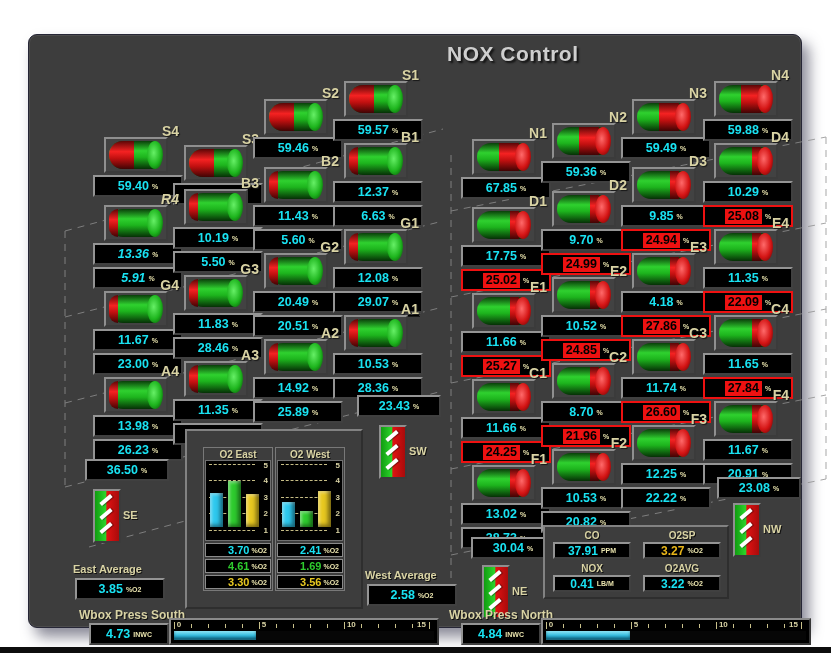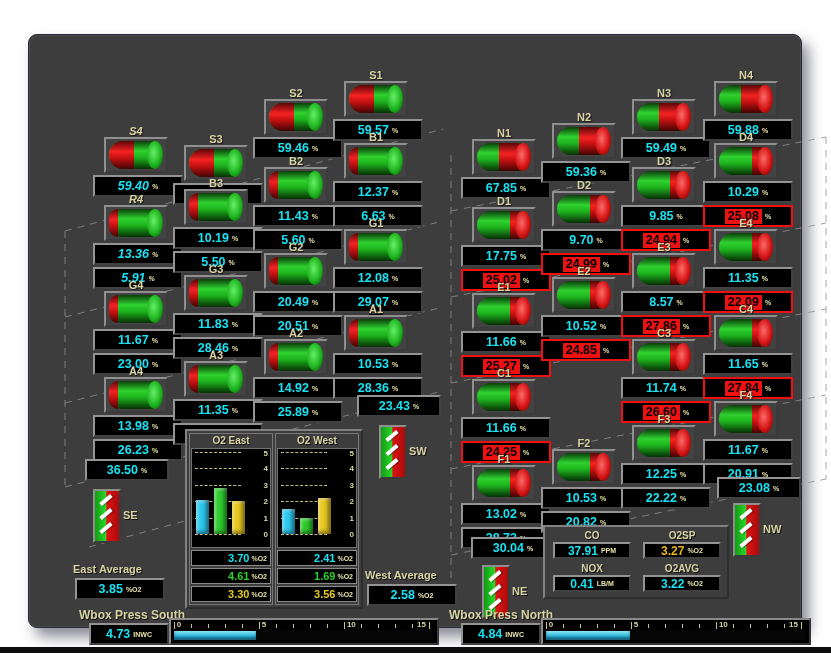--- a/index.html
+++ b/index.html
@@ -6,21 +6,21 @@
   #stage{position:relative;width:831px;height:660px;background:#ffffff;overflow:hidden;}
   #panel{position:absolute;left:28px;top:34px;width:772px;height:592px;background:#3d3d3d;
          border:1px solid #262636;border-radius:9px;
          box-shadow:7px 9px 14px rgba(45,45,70,.55), inset 0 0 0 1px #4c4c4c;}
   #bottomstrip{position:absolute;left:0;top:647px;width:831px;height:6px;background:#0d0d0d;}
   #title{position:absolute;left:447px;top:42px;font-size:21px;font-weight:bold;color:#cfcfcf;
          letter-spacing:.5px;text-shadow:2px 2px 2px #121212;}
   svg.connectors{position:absolute;left:0;top:0;pointer-events:none;}
   
   .unit{position:absolute;width:86px;}
-  .ulabel{text-align:center;font-size:11px;font-weight:bold;color:#d9d3a4;height:12px;line-height:12px;
+  .ulabel{text-align:right;font-size:14px;font-weight:bold;color:#d9d3a4;height:12px;line-height:12px;
           text-shadow:1px 1px 1px #171717;}
   .cylbox{width:64px;height:36px;margin:0 auto;border:2px outset #8f8f8f;background:#424242;position:relative;box-sizing:border-box;}
   .cyl{position:absolute;left:3px;top:2px;width:54px;height:28px;}
   .cbody{position:absolute;left:0;top:0;width:46px;height:28px;border-radius:14px 0 0 14px;
          background:linear-gradient(180deg,#0a3f0a 0%,#2fd12f 35%,#1db41d 58%,#063006 100%);}
   .stripe{position:absolute;top:0;height:28px;background:linear-gradient(180deg,#5c0606,#f52222 38%,#c01010 62%,#400404);}
   .sl{left:0;border-radius:14px 0 0 14px;}
   .sl.half{width:25px}.sl.sliver{width:9px}
   .sr.half{width:20px;right:12px}.sr.quarter{width:9px;right:12px}
   .cap{position:absolute;top:0;left:38px;width:16px;height:28px;border-radius:50%;}
@@ -34,21 +34,21 @@
   .vbox.alarm{border:2px solid #ee1111;}
   .vbox.alarm .num{background:#ee1111;color:#000;padding:0 3px;}
   .cornerv{position:absolute;margin:0;width:80px;}
   
   .ind{position:absolute;width:24px;height:50px;border:2px outset #8f8f8f;box-sizing:content-box;
        background:linear-gradient(90deg,#119c11 0%,#2bd42b 44%,#e01212 50%,#a80b0b 100%);}
   .slash{position:absolute;left:4px;width:14px;height:4px;background:#fff;transform:rotate(-40deg);box-shadow:1px 1px 1px #00000066;}
   .indlabel{position:absolute;left:28px;top:18px;font-size:11px;font-weight:bold;color:#d9d3a4;text-shadow:1px 1px #111;}
   
   .o2wrap{position:absolute;left:156px;top:394px;width:178px;height:180px;border:2px outset #828282;
-          background:#3d3d3d;display:flex;gap:2px;padding:2px;box-sizing:border-box;}
+          background:#3d3d3d;display:flex;gap:2px;padding:16px;box-sizing:border-box;}
   .o2panel{width:85px;border:1px solid #787878;display:flex;flex-direction:column;padding:1px;box-sizing:border-box;}
   .o2title{height:13px;font-size:10px;font-weight:bold;color:#d9d3a4;text-align:center;text-shadow:1px 1px #111;}
   .o2chart{position:relative;height:100px;background:#000;border:1px solid #707070;overflow:hidden;box-sizing:border-box;}
   .grid{position:absolute;left:3px;width:46px;border-top:1px dashed #c6bd85;}
   .axlabel{position:absolute;right:2px;font-size:8px;font-weight:bold;color:#d9d3a4;}
   .bar{position:absolute;bottom:13px;width:13px;
        box-shadow:inset -3px -2px 4px rgba(0,0,0,.5), inset 2px 2px 3px rgba(255,255,255,.4);}
   .o2read{height:14px;margin-top:2px;background:#000;border:1px solid #8a8a8a;display:flex;align-items:center;
           justify-content:flex-end;gap:2px;padding:0 3px;}
   .o2read .num{font-size:11px;font-weight:bold;}
@@ -90,21 +90,21 @@
         <line x1="60" y1="512" x2="156" y2="486"></line>
         <line x1="422" y1="176" x2="797" y2="102"></line>
         <line x1="422" y1="262" x2="797" y2="188"></line>
         <line x1="422" y1="348" x2="797" y2="274"></line>
         <line x1="422" y1="434" x2="797" y2="360"></line>
         <line x1="422" y1="520" x2="797" y2="444"></line>
         <line x1="422" y1="120" x2="422" y2="560"></line>
         <line x1="797" y1="102" x2="797" y2="444"></line>
       </g>
     </svg>
-  <div class="unit" style="left: 64px; top: 90px; font-style: italic;">
+  <div class="unit" style="left: 64px; top: 90px;">
         <div class="ulabel">S4</div>
         <div class="cylbox">
           <div class="cyl">
             <div class="cbody"></div>
             <div class="stripe sl half"></div>
             <div class="cap capg"></div>
           </div>
         </div>
         <div class="vbox">
           <div class="num">59.40</div>
@@ -536,21 +536,21 @@
       <div class="unit" style="left: 592px; top: 206px;">
         <div class="ulabel">E3</div>
         <div class="cylbox">
           <div class="cyl">
             <div class="cbody"></div>
             <div class="stripe sr quarter"></div>
             <div class="cap capr"></div>
           </div>
         </div>
         <div class="vbox">
-          <div class="num">8.57</div>
+          <div class="num">4.18</div>
           <div class="unitlbl">%</div>
         </div>
         <div class="vbox alarm">
           <div class="num">27.86</div>
           <div class="unitlbl">%</div>
         </div>
       </div>
       <div class="unit" style="left: 674px; top: 182px;">
         <div class="ulabel">E4</div>
         <div class="cylbox">
@@ -577,20 +577,38 @@
             <div class="stripe sr quarter"></div>
             <div class="cap capr"></div>
           </div>
         </div>
         <div class="vbox">
           <div class="num">11.66</div>
           <div class="unitlbl">%</div>
         </div>
         <div class="vbox alarm">
           <div class="num">24.25</div>
+          <div class="unitlbl">%</div>
+        </div>
+      </div>
+      <div class="unit" style="left: 512px; top: 316px;">
+        <div class="ulabel">C2</div>
+        <div class="cylbox">
+          <div class="cyl">
+            <div class="cbody"></div>
+            <div class="stripe sr quarter"></div>
+            <div class="cap capr"></div>
+          </div>
+        </div>
+        <div class="vbox">
+          <div class="num">8.70</div>
+          <div class="unitlbl">%</div>
+        </div>
+        <div class="vbox alarm">
+          <div class="num">21.96</div>
           <div class="unitlbl">%</div>
         </div>
       </div>
       <div class="unit" style="left: 592px; top: 292px;">
         <div class="ulabel">C3</div>
         <div class="cylbox">
           <div class="cyl">
             <div class="cbody"></div>
             <div class="stripe sr quarter"></div>
             <div class="cap capr"></div>
@@ -895,14 +913,15 @@
         <div class="tick major" style="left: 97%;"></div>
         <div class="ticklabel" style="left: calc(1% + 3px);">0</div>
         <div class="ticklabel" style="left: calc(33% + 3px);">5</div>
         <div class="ticklabel" style="left: calc(65% + 3px);">10</div>
         <div class="ticklabel" style="left: calc(97% - 12px);">15</div>
         <div class="barrow">
           <div class="gfill" style="width: 32.3%;"></div>
         </div>
       </div>
     </div>
+  <div id="title">NOX Control</div>
   <div id="bottomstrip"></div>
 </div>
 
 </body></html>

